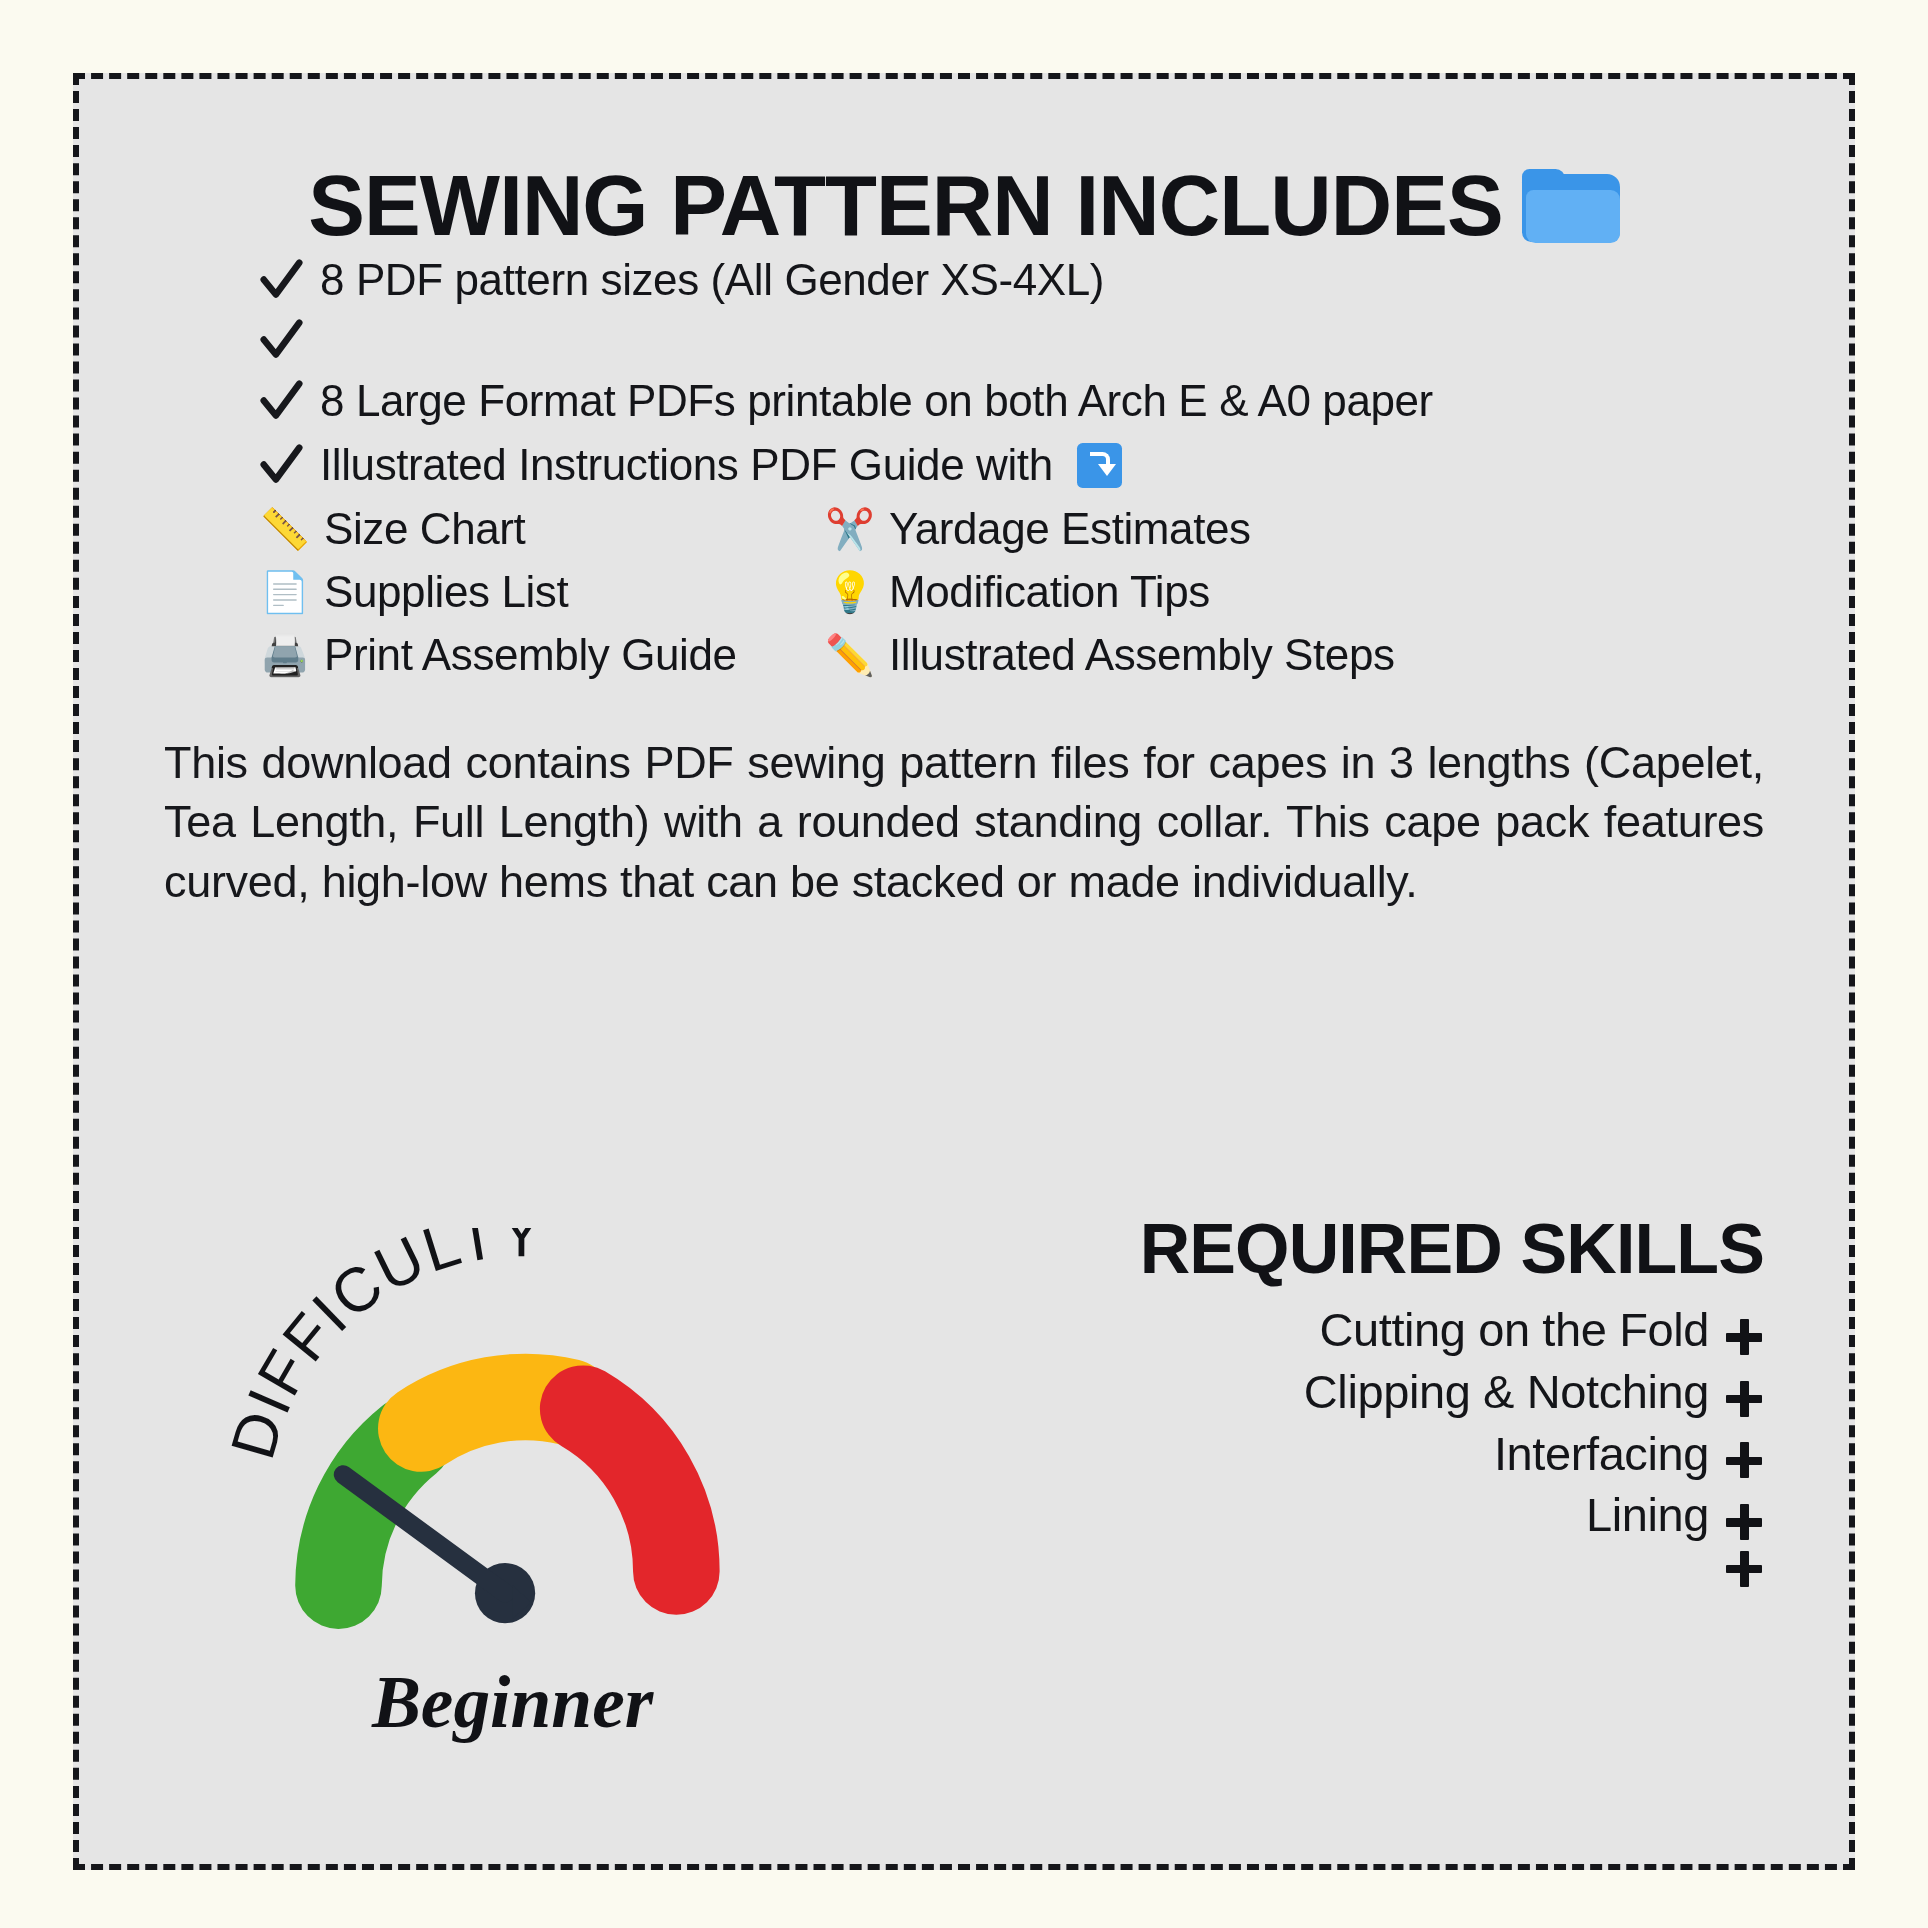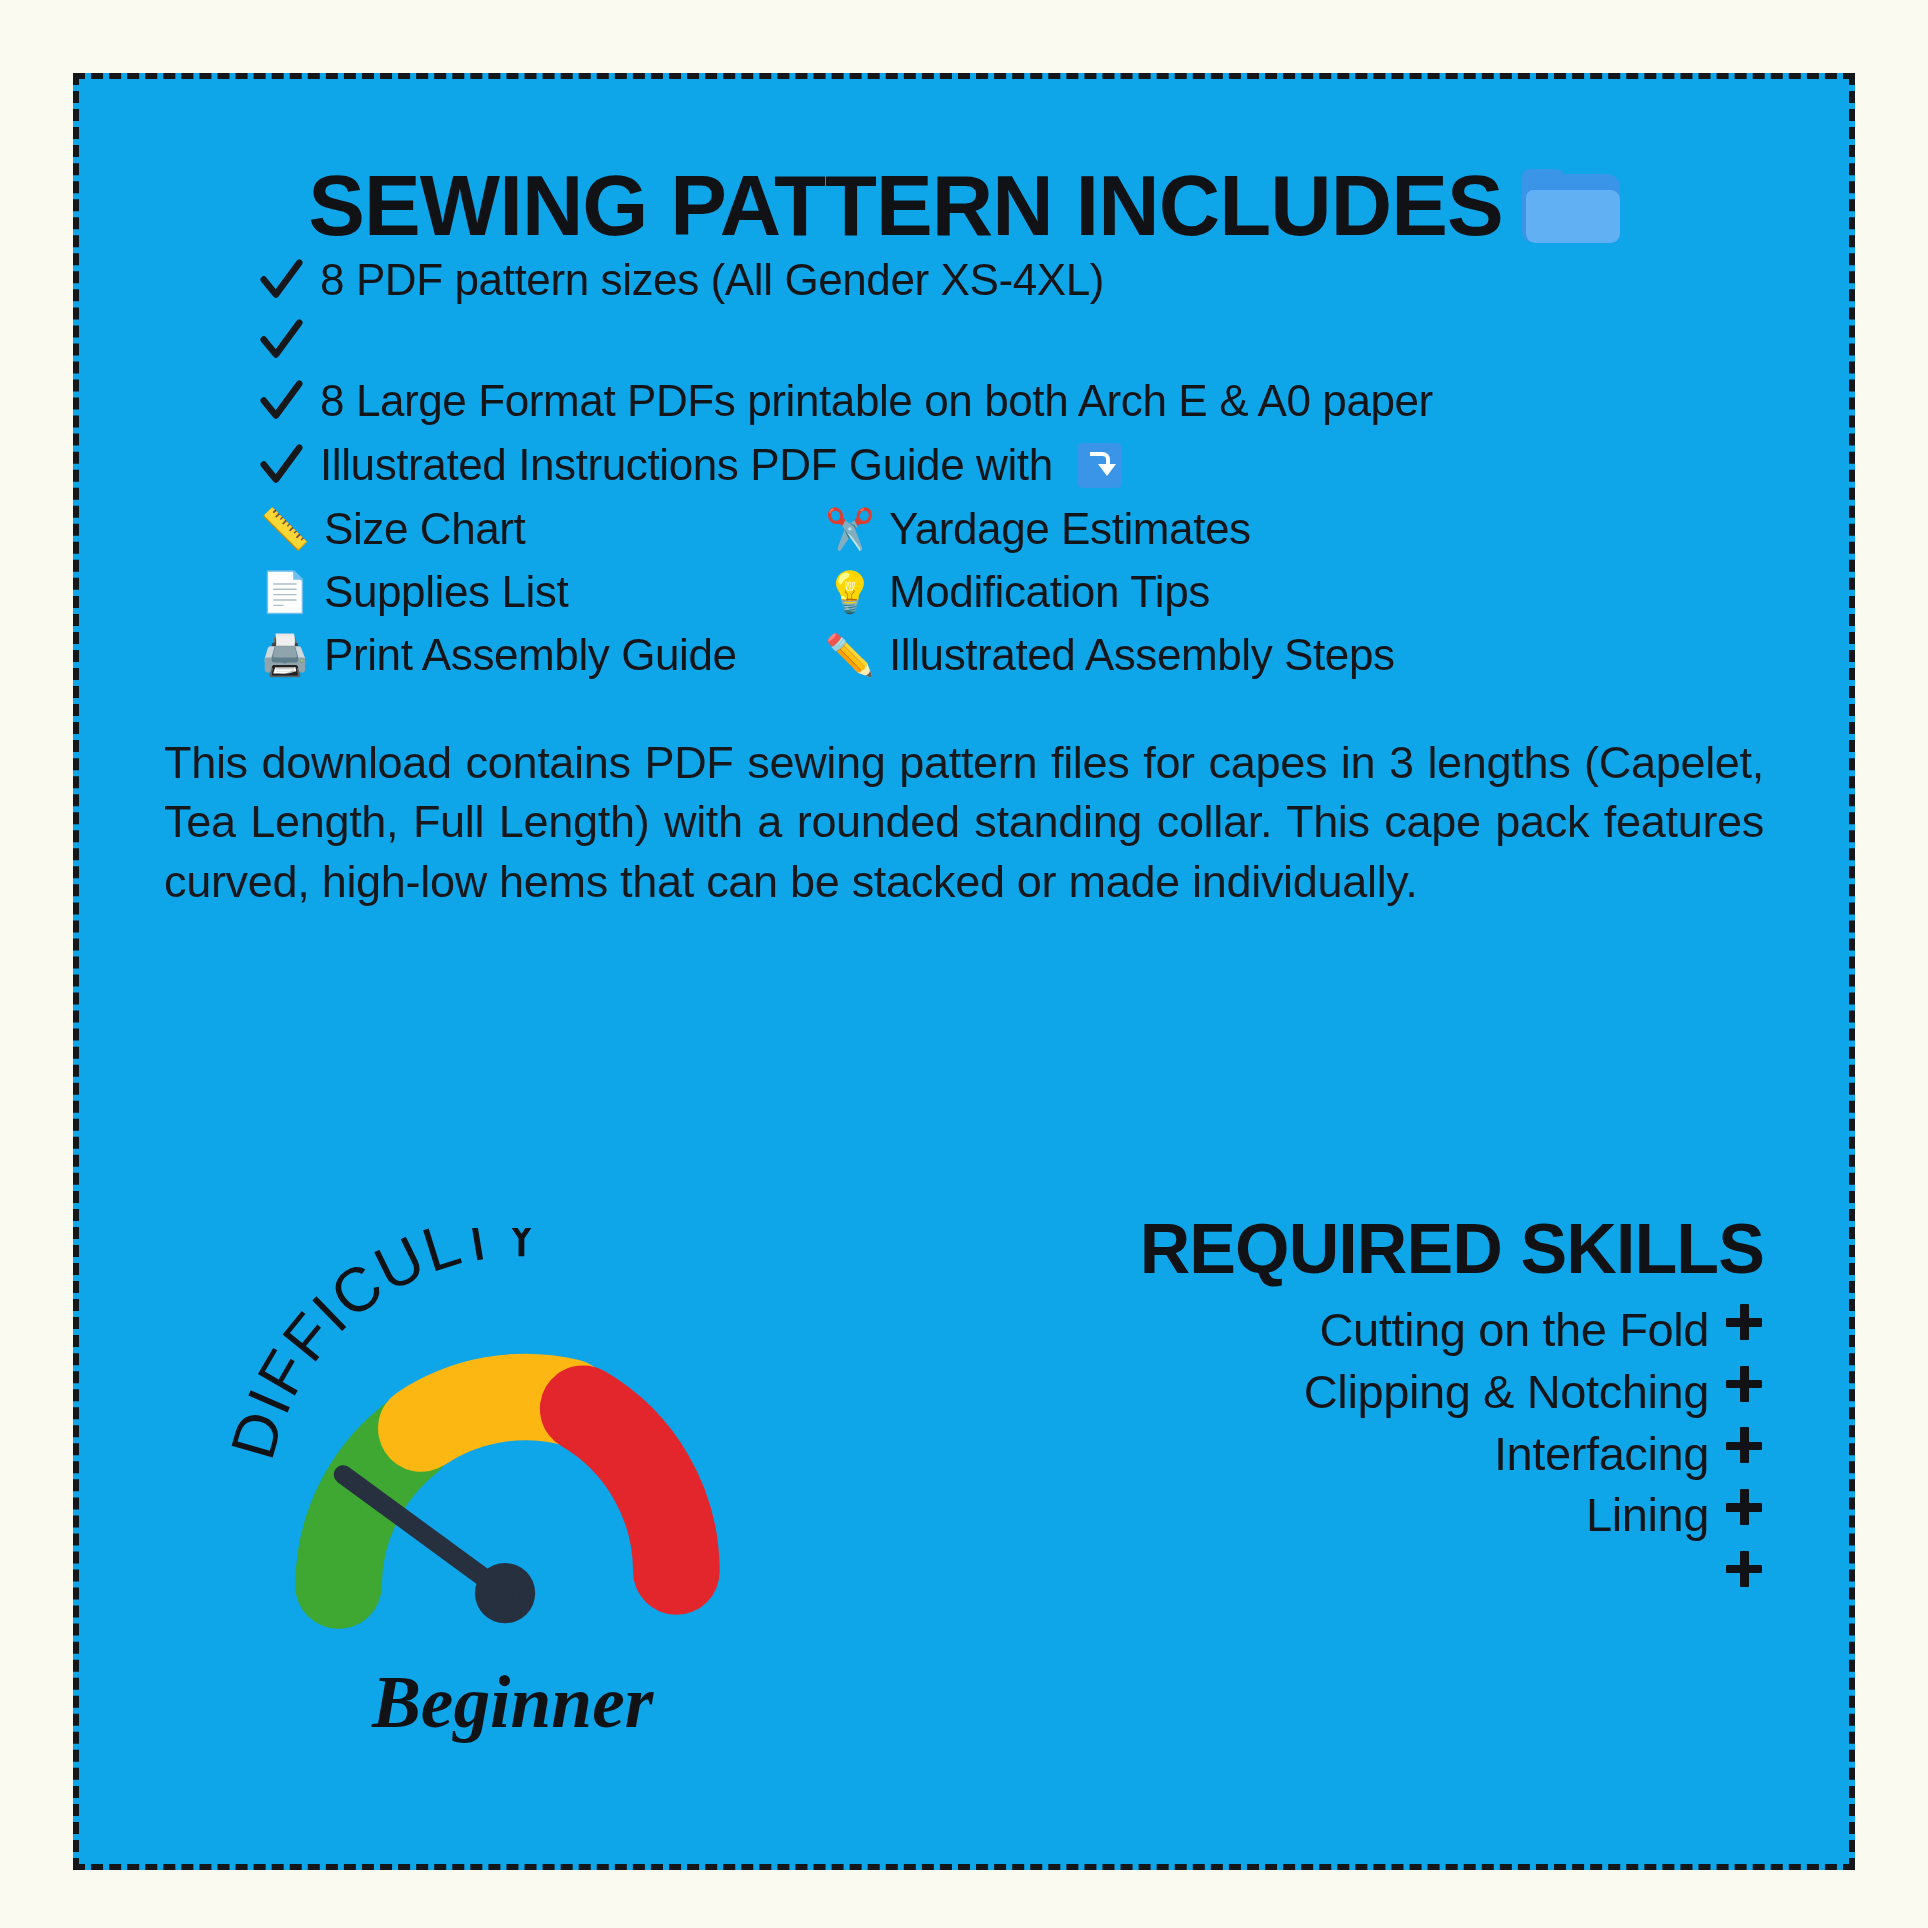--- a/index.html
+++ b/index.html
@@ -19,21 +19,21 @@
     background: #fbfaf0;
     box-sizing: border-box;
   }
 
   .dashed-card {
     position: absolute;
     left: 73px;
     top: 73px;
     width: 1782px;
     height: 1797px;
-    background: #0ea5e9;
+    background: #e5e5e5;
     border: 6.6px dashed #15161a;
     box-sizing: border-box;
   }
 
   .inner {
     position: absolute;
     left: 0;
     top: 0;
     width: 100%;
     height: 100%;
@@ -200,21 +200,21 @@
   }
   .skills-title {
     font-size: 70px;
     font-weight: bold;
     color: #111216;
     letter-spacing: -0.9px;
     margin-bottom: 13px;
   }
   .skill-row {
     display: flex;
-    align-items: flex-start;
+    align-items: flex-end;
     justify-content: flex-end;
     gap: 15px;
     margin-bottom: 6.6px;
   }
   .skill-label {
     font-size: 47px;
     color: #141519;
     letter-spacing: -0.4px;
     white-space: nowrap;
   }

